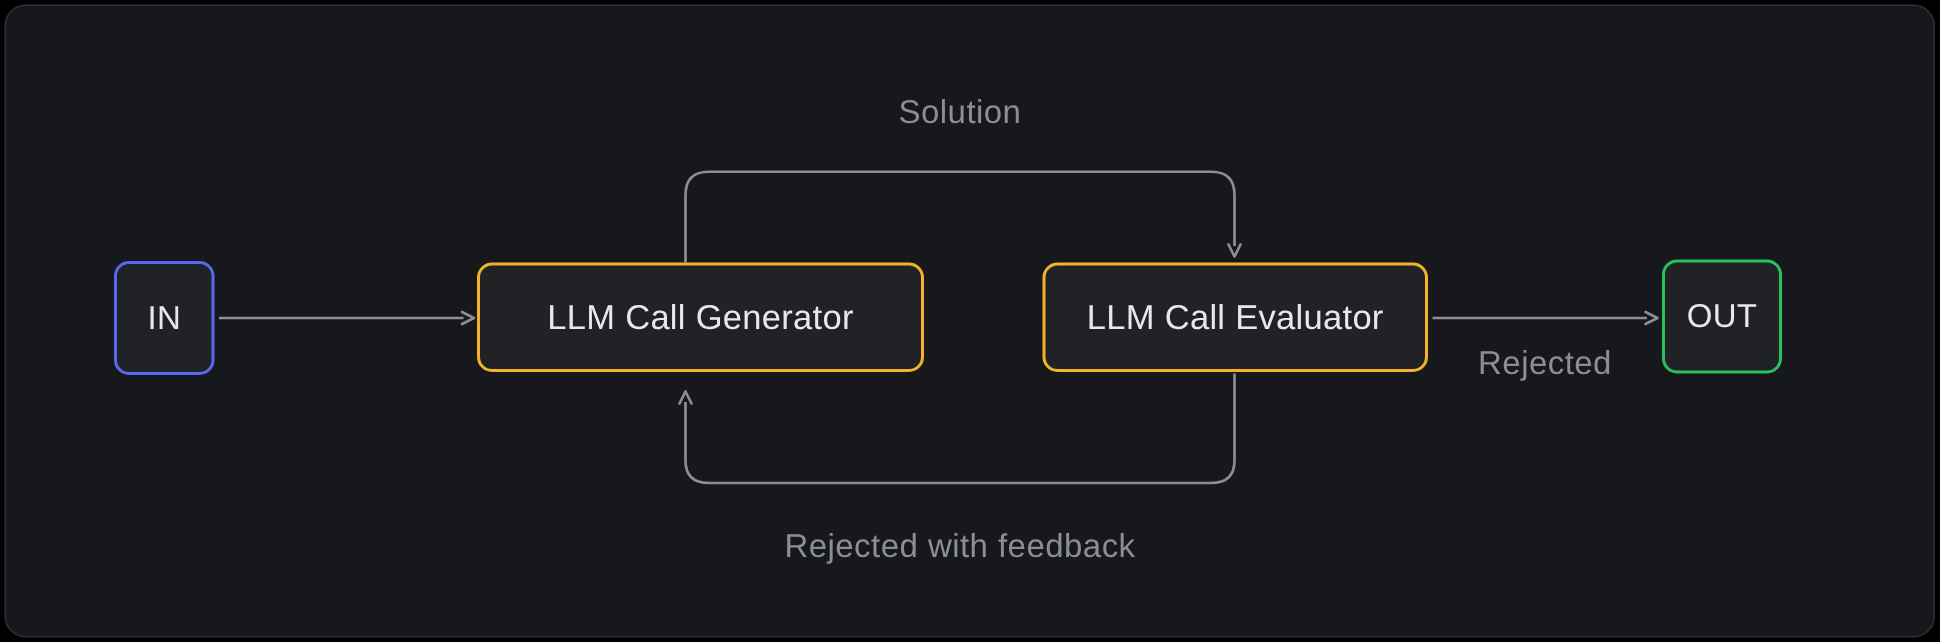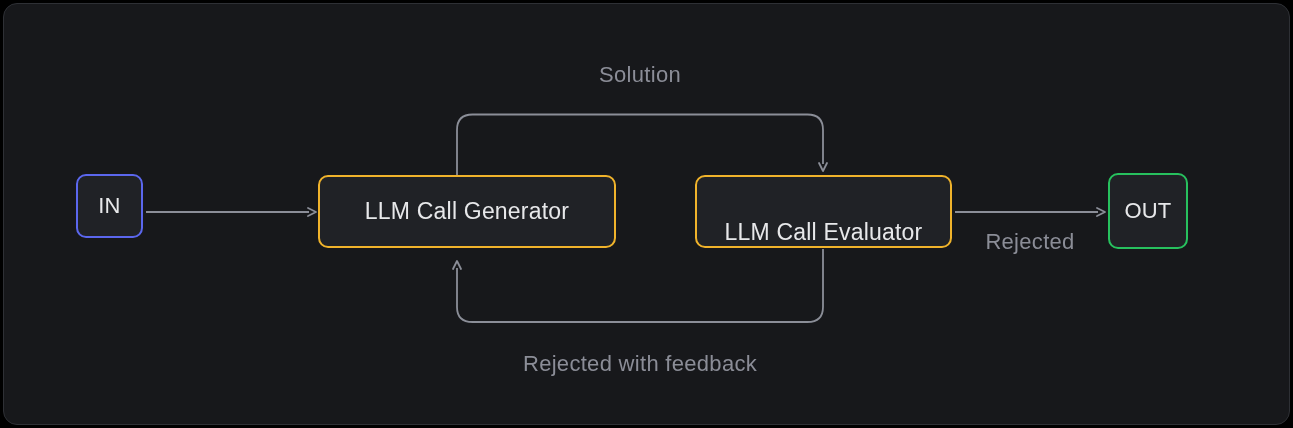--- a/index.html
+++ b/index.html
@@ -25,34 +25,33 @@
     position:absolute;
     display:flex;align-items:center;justify-content:center;
     background:#202226;
     border-radius:10px;
     color:#e7e8ea;
     font-weight:500;
     letter-spacing:.2px;
     box-sizing:border-box;
   }
   .node-in{
-    left:76px;top:174px;width:67px;height:64px;
+    left:76px;top:174px;width:67px;height:76px;
     border:2px solid #5b67ee;
     font-size:22px;
   }
   .node-generator{
     left:318px;top:175px;width:298px;height:73px;
     border:2px solid #f0b32b;
     font-size:23px;
   }
   .node-evaluator{
     left:695px;top:175px;width:257px;height:73px;
     border:2px solid #f0b32b;
     font-size:23px;
-    align-items:flex-end;
   }
   .node-out{
     left:1108px;top:173px;width:80px;height:76px;
     border:2px solid #27c15e;
     font-size:22px;
   }
   .edge-label{
     position:absolute;
     color:#8b8d97;
     font-size:22px;

